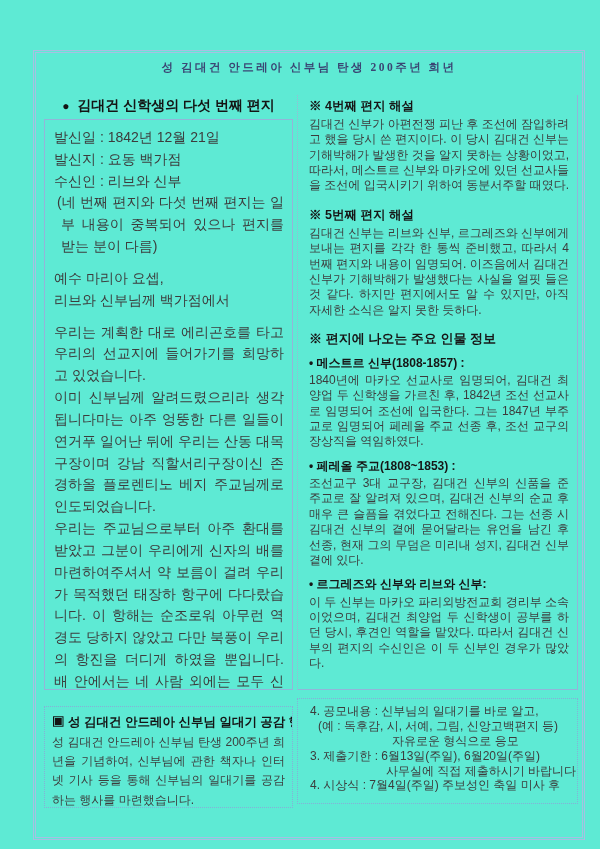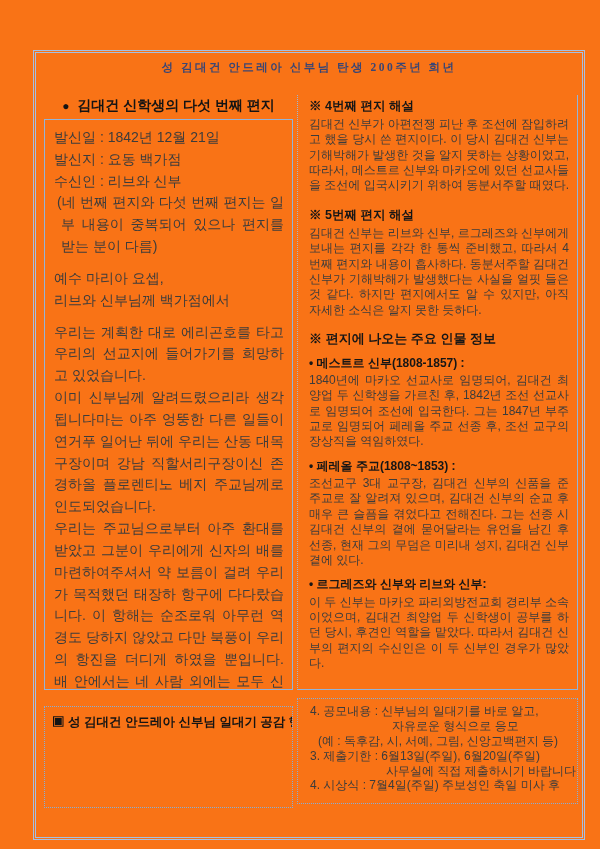--- a/index.html
+++ b/index.html
@@ -1,18 +1,18 @@
 <!DOCTYPE html>
 <html><head>
 <meta charset="utf-8">
 <style>
   * { box-sizing: border-box; margin: 0; padding: 0; }
   html, body { background: #ffffff; }
   #page {
-    position: relative; width: 600px; height: 849px; background: #f97316;
+    position: relative; width: 600px; height: 849px; background: #5eead4;
     font-family: "Liberation Sans", sans-serif; color: #3c3c3c; overflow: hidden;
   }
   .frame {
     position: absolute; left: 33px; top: 50px; width: 552px; height: 790px;
     border: 3px double #a6c0e2;
   }
   .banner {
     position: absolute; left: 33px; top: 60px; width: 552px; text-align: center;
     font-family: "Liberation Serif", serif; font-weight: bold; font-size: 11.5px;
     letter-spacing: 2.5px; color: #3b4674; white-space: nowrap;
@@ -95,21 +95,21 @@
         <span>※</span>
         <span>4번째 편지 해설</span>
       </div>
       <p>김대건 신부가 아편전쟁 피난 후 조선에 잠입하려고 했을 당시 쓴 편지이다. 이 당시 김대건 신부는 기해박해가 발생한 것을 알지 못하는 상황이었고, 따라서, 메스트르 신부와 마카오에 있던 선교사들을 조선에 입국시키기 위하여 동분서주할 때였다.</p>
     </div>
     <div class="section">
       <div class="rc-head">
         <span>※</span>
         <span>5번째 편지 해설</span>
       </div>
-      <p>김대건 신부는 리브와 신부, 르그레즈와 신부에게 보내는 편지를 각각 한 통씩 준비했고, 따라서 4번째 편지와 내용이 흡사하다. 동분서주할 김대건 신부가 기해박해가 발생했다는 사실을 얼핏 들은 것 같다. 하지만 편지에서도 알 수 있지만, 아직 자세한 소식은 알지 못한 듯하다.</p>
+      <p>김대건 신부는 리브와 신부, 르그레즈와 신부에게 보내는 편지를 각각 한 통씩 준비했고, 따라서 4번째 편지와 내용이 임명되어. 이즈음에서 김대건 신부가 기해박해가 발생했다는 사실을 얼핏 들은 것 같다. 하지만 편지에서도 알 수 있지만, 아직 자세한 소식은 알지 못한 듯하다.</p>
     </div>
     <div class="section">
       <div class="rc-head big">
         <span>※</span>
         <span>편지에 나오는 주요 인물 정보</span>
       </div>
       <div class="person">
         <div class="person-name">
           <span>•</span>
           <span>메스트르 신부(1808-1857) :</span>
@@ -131,23 +131,24 @@
         <p>이 두 신부는 마카오 파리외방전교회 경리부 소속이었으며, 김대건 최양업 두 신학생이 공부를 하던 당시, 후견인 역할을 맡았다. 따라서 김대건 신부의 편지의 수신인은 이 두 신부인 경우가 많았다.</p>
       </div>
     </div>
   </div>
 
   <div class="bl-box">
     <div class="bl-title">
       <span>▣</span>
       <span>성 김대건 안드레아 신부님 일대기 공감 행사</span>
     </div>
+    <p>성 김대건 안드레아 신부님 탄생 200주년 희년을 기념하여, 신부님에 관한 책자나 인터넷 기사 등을 통해 신부님의 일대기를 공감하는 행사를 마련했습니다.</p>
   </div>
 
   <div class="br-box">
     <div class="line ind-0">4. 공모내용 : 신부님의 일대기를 바로 알고,</div>
+    <div class="line ind-b">(예 : 독후감, 시, 서예, 그림, 신앙고백편지 등)</div>
     <div class="line ind-a">자유로운 형식으로 응모</div>
-    <div class="line ind-b">(예 : 독후감, 시, 서예, 그림, 신앙고백편지 등)</div>
     <div class="line ind-0">3. 제출기한 : 6월13일(주일), 6월20일(주일)</div>
     <div class="line ind-c">사무실에 직접 제출하시기 바랍니다.</div>
     <div class="line ind-0">4. 시상식 : 7월4일(주일) 주보성인 축일 미사 후</div>
   </div>
 </div>
 
 </body></html>

